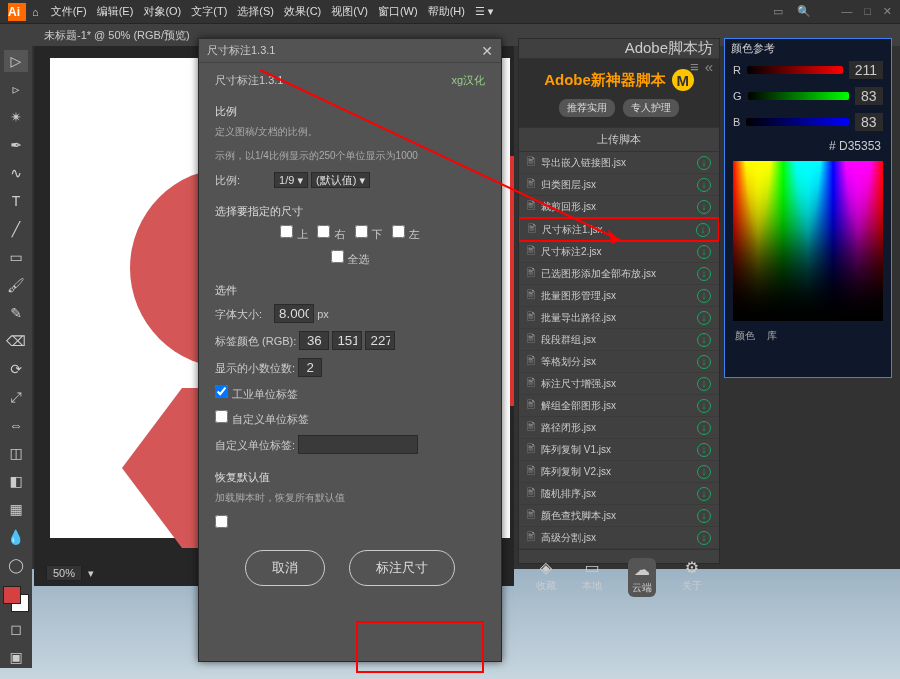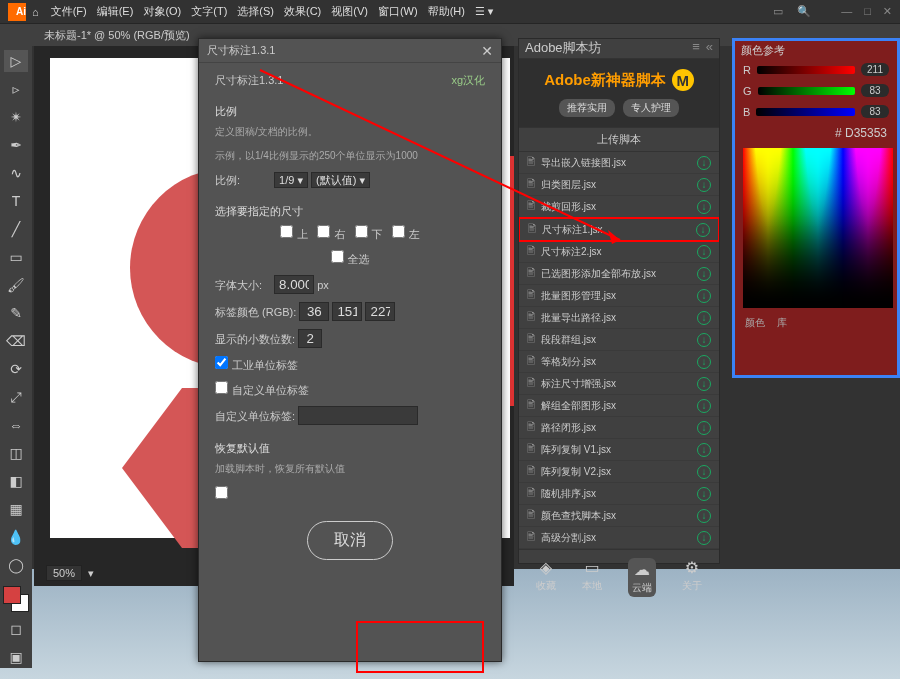--- a/index.html
+++ b/index.html
@@ -1,20 +1,20 @@
 <!DOCTYPE html>
 <html><head>
 <meta charset="utf-8">
 <style>
 * { margin: 0; padding: 0; box-sizing: border-box; font-family: "Microsoft YaHei", sans-serif; }
 body { width: 900px; height: 679px; background: #323232; color: #ccc; font-size: 11px; overflow: hidden; position: relative; }
 
 
 .menubar { height: 24px; background: #323232; display: flex; align-items: center; padding: 0 8px; border-bottom: 1px solid #252525; }
-.menubar .logo { width: 18px; height: 18px; background: #ff6b00; color: #fff; font-weight: bold; text-align: right; line-height: 18px; font-size: 10px; margin-right: 6px; }
+.menubar .logo { width: 18px; height: 18px; background: #ff6b00; color: #fff; font-weight: bold; text-align: left; line-height: 18px; font-size: 12px; margin-right: 6px; }
 .menubar .home-icon { margin-right: 12px; }
 .menubar .menu-item { margin-right: 10px; color: #ddd; cursor: pointer; }
 .menubar .right { margin-left: auto; display: flex; gap: 14px; align-items: center; color: #888; }
 .menubar .winctrl { display: flex; gap: 12px; margin-left: 16px; }
 
 
 .doctab-bar { height: 22px; background: #404040; display: flex; align-items: center; padding-left: 44px; }
 .doctab { color: #ccc; font-size: 11px; }
 
 
@@ -41,49 +41,49 @@
 .dlg-title .close { margin-left: auto; cursor: pointer; font-size: 14px; }
 .dlg-body { padding: 10px 16px; color: #ccc; font-size: 11px; }
 .dlg-row { margin-bottom: 8px; }
 .dlg-sub { color: #aaa; font-size: 10px; margin-bottom: 10px; }
 .dlg-label { display: inline-block; min-width: 56px; }
 .dlg-input { background: #3a3a3a; border: 1px solid #2a2a2a; color: #ddd; padding: 1px 4px; width: 40px; text-align: center; }
 .dlg-select { background: #3a3a3a; border: 1px solid #2a2a2a; color: #ddd; padding: 1px 4px; }
 .cbx { margin-right: 4px; }
 .dlg-sec { margin-top: 16px; margin-bottom: 6px; color: #ddd; }
 .dlg-btns { display: flex; justify-content: center; gap: 24px; margin-top: 20px; }
-.dlg-btn { border: 1.5px solid #ccc; background: transparent; color: #ddd; padding: 8px 26px; border-radius: 20px; cursor: pointer; font-size: 16px; }
+.dlg-btn { border: 1.5px solid #ccc; background: transparent; color: #ddd; padding: 8px 26px; border-radius: 20px; cursor: pointer; font-size: 13px; }
 .dlg-btn-ring { position: absolute; left: 356px; bottom: 6px; width: 128px; height: 52px; border: 2px solid #f00; }
 
 
 .scripts-panel { position: absolute; left: 518px; top: 38px; width: 202px; height: 526px; background: #404040; border: 1px solid #2a2a2a; }
-.panel-title { height: 20px; display: flex; align-items: flex-start; padding: 0 6px; font-size: 13px; color: #ccc; border-bottom: 1px solid #333; }
+.panel-title { height: 20px; display: flex; align-items: flex-end; padding: 0 6px; font-size: 15px; color: #ccc; border-bottom: 1px solid #333; flex-direction: column; }
 .panel-title .pright { margin-left: auto; display: flex; gap: 6px; color: #888; }
 .scripts-header { background: #2f2f2f; padding: 10px 8px; text-align: center; }
 .scripts-header .brand { color: #ff9d00; font-weight: bold; font-size: 15px; display: inline-flex; align-items: center; gap: 6px; }
 .brand-logo { width: 22px; height: 22px; border-radius: 50%; background: #ffc400; display: inline-flex; align-items: center; justify-content: center; color: #333; font-weight: bold; }
 .scripts-tabs { display: flex; gap: 8px; justify-content: center; margin-top: 8px; }
 .scripts-tab { font-size: 10px; padding: 2px 8px; border-radius: 8px; background: #555; color: #ddd; }
 .script-cat { text-align: center; padding: 4px 0; color: #ccc; border-top: 1px solid #333; border-bottom: 1px solid #333; font-size: 11px; }
 .script-list { overflow: hidden; }
 .script-item { display: flex; align-items: center; padding: 2px 8px; gap: 6px; font-size: 10px; color: #ccc; border-bottom: 1px solid #3a3a3a; }
 .script-item .ficon { color: #aaa; }
 .script-item .dl { margin-left: auto; width: 14px; height: 14px; border-radius: 50%; border: 1.5px solid #1aa861; color: #1aa861; text-align: center; line-height: 11px; font-size: 10px; }
 .script-item.highlight { border: 2px solid #f00; margin: -1px; }
 .scripts-bottom { display: flex; justify-content: space-around; padding: 8px 4px; border-top: 1px solid #333; }
 .sb-item { display: flex; flex-direction: column; align-items: center; gap: 2px; font-size: 10px; color: #ccc; }
 .sb-item .icn { font-size: 16px; }
 .sb-item.active { background: #555; border-radius: 6px; padding: 2px 4px; }
 
 
-.color-panel { position: absolute; right: 0; top: 38px; width: 168px; height: 340px; background: #7f1d1d; border: 3px solid #3b82f6; }
+.color-panel { position: absolute; right: 8px; top: 38px; width: 168px; height: 340px; background: #0f172a; border: 1px solid #3b82f6; }
 .cp-title { height: 18px; padding: 2px 6px; font-size: 11px; color: #ccc; }
 .slider-row { display: flex; align-items: center; gap: 6px; padding: 4px 8px; }
 .slider-row .sl { flex: 1; height: 8px; border-radius: 2px; }
-.slider-row .val { background: #2b2b2b; padding: 1px 6px; min-width: 28px; text-align: center; font-size: 10px; border-radius: 6px; }
+.slider-row .val { background: #2b2b2b; padding: 1px 6px; min-width: 28px; text-align: left; font-size: 14px; }
 .sl.r { background: linear-gradient(90deg, #000, #f00); }
 .sl.g { background: linear-gradient(90deg, #000, #0f0); }
 .sl.b { background: linear-gradient(90deg, #000, #00f); }
 .hex-row { text-align: right; padding: 4px 10px; font-size: 12px; color: #ccc; }
 .color-area { margin: 4px 8px; width: 150px; height: 160px; background: linear-gradient(to bottom, transparent, #000), linear-gradient(to right, #f00, #ff0, #0f0, #0ff, #00f, #f0f, #f00); position: relative; }
 .color-area::before { content: ""; position: absolute; inset: 0; background: linear-gradient(to bottom, #fff, transparent 50%, #000); mix-blend-mode: overlay; }
 .cp-foot { display: flex; gap: 12px; padding: 4px 10px; font-size: 10px; color: #aaa; }
 
 
 .arrow-line { position: absolute; left: 250px; top: 60px; width: 400px; height: 200px; pointer-events: none; }
@@ -185,20 +185,21 @@
     <div class="dlg-row" style="text-align:center;">
       <label><input type="checkbox" class="cbx" style=""><span>上</span></label>&nbsp;&nbsp;
       <label><input type="checkbox" class="cbx" style=""><span>右</span></label>&nbsp;&nbsp;
       <label><input type="checkbox" class="cbx" style=""><span>下</span></label>&nbsp;&nbsp;
       <label><input type="checkbox" class="cbx" style=""><span>左</span></label>
     </div>
     <div class="dlg-row" style="text-align:center;">
       <label><input type="checkbox" class="cbx" style=""><span>全选</span></label>
     </div>
 
+    <div class="dlg-sec">选件</div>
     <div class="dlg-row">
       <span class="dlg-label">字体大小:</span>
       <input class="dlg-input" value="8.000" style="">
       <span>px</span>
     </div>
     <div class="dlg-row">
       <span>标签颜色 (RGB):</span>
       <input class="dlg-input" style="width: 30px;" value="36">
       <input class="dlg-input" style="width: 30px;" value="151">
       <input class="dlg-input" style="width: 30px;" value="227">
@@ -217,20 +218,21 @@
       <span>自定义单位标签:</span>
       <input class="dlg-input" style="width: 120px;">
     </div>
 
     <div class="dlg-sec">恢复默认值</div>
     <div class="dlg-sub">加载脚本时，恢复所有默认值</div>
     <div class="dlg-row"><label><input type="checkbox" class="cbx" style=""></label></div>
 
     <div class="dlg-btns">
       <button class="dlg-btn">取消</button>
+      <button class="dlg-btn">标注尺寸</button>
     </div>
   </div>
 </div>
 <div class="dlg-btn-ring"></div>
 
 <div class="scripts-panel">
   <div class="panel-title">
     <span>Adobe脚本坊</span>
     <span class="pright">
         <span>≡</span>

